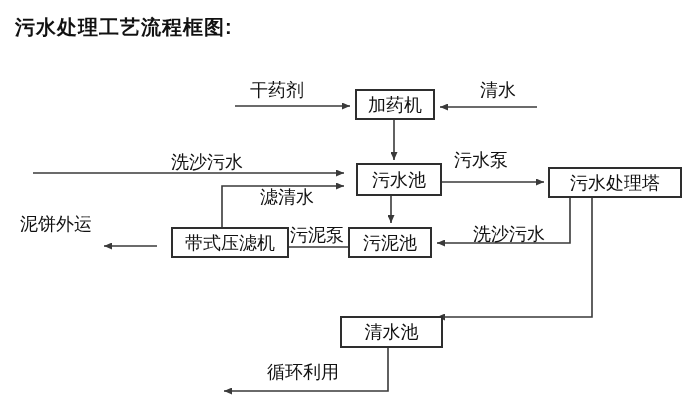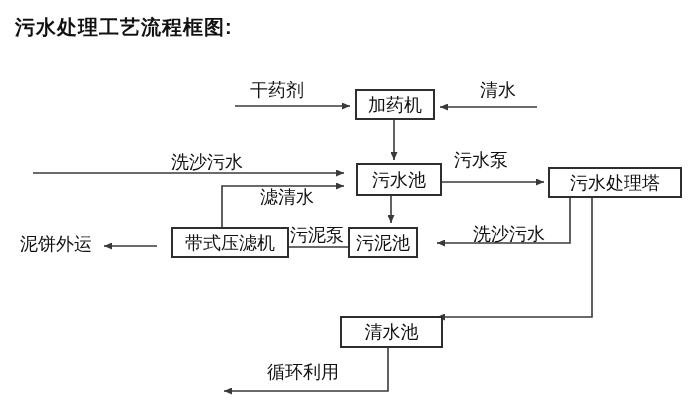--- a/index.html
+++ b/index.html
@@ -102,37 +102,37 @@
 
     <path class="edge" d="M388,332 V391 H224" marker-end="url(#arrow)"></path>
   </svg>
 
   <div class="node" style="left:355px; top:89px; width:80px; height:31px;">加药机</div>
 
   <div class="node" style="left:348px; top:163px; width:86px; height:33px;margin-left:8px;">污水池</div>
 
   <div class="node" style="left:548px; top:167px; width:134px; height:31px;">污水处理塔</div>
 
-  <div class="node" style="left:348px; top:227px; width:70px; height:31px;">污泥池</div>
+  <div class="node" style="left:348px; top:227px; width:84px; height:31px;">污泥池</div>
 
   <div class="node" style="left:157px; top:227px; width:118px; height:31px;margin-left:14px;">带式压滤机</div>
 
   <div class="node" style="left:340px; top:316px; width:103px; height:32px;">清水池</div>
 
   <span class="flow-label" style="left:277px; top:90px;">干药剂</span>
 
   <span class="flow-label" style="left:498px; top:90px;">清水</span>
 
   <span class="flow-label" style="left:207px; top:162px;">洗沙污水</span>
 
   <span class="flow-label" style="left:481px; top:160px;">污水泵</span>
 
   <span class="flow-label" style="left:287px; top:197px;">滤清水</span>
 
   <span class="flow-label" style="left:317px; top:235px;">污泥泵</span>
 
   <span class="flow-label" style="left:509px; top:234px;">洗沙污水</span>
 
-  <span class="flow-label" style="left:56px; top:244px;text-align:right;">泥饼外运</span>
+  <span class="flow-label" style="left:56px; top:224px;text-align:right;">泥饼外运</span>
 
   <span class="flow-label" style="left:303px; top:372px;">循环利用</span>
 
 </div>
 
 </body></html>

